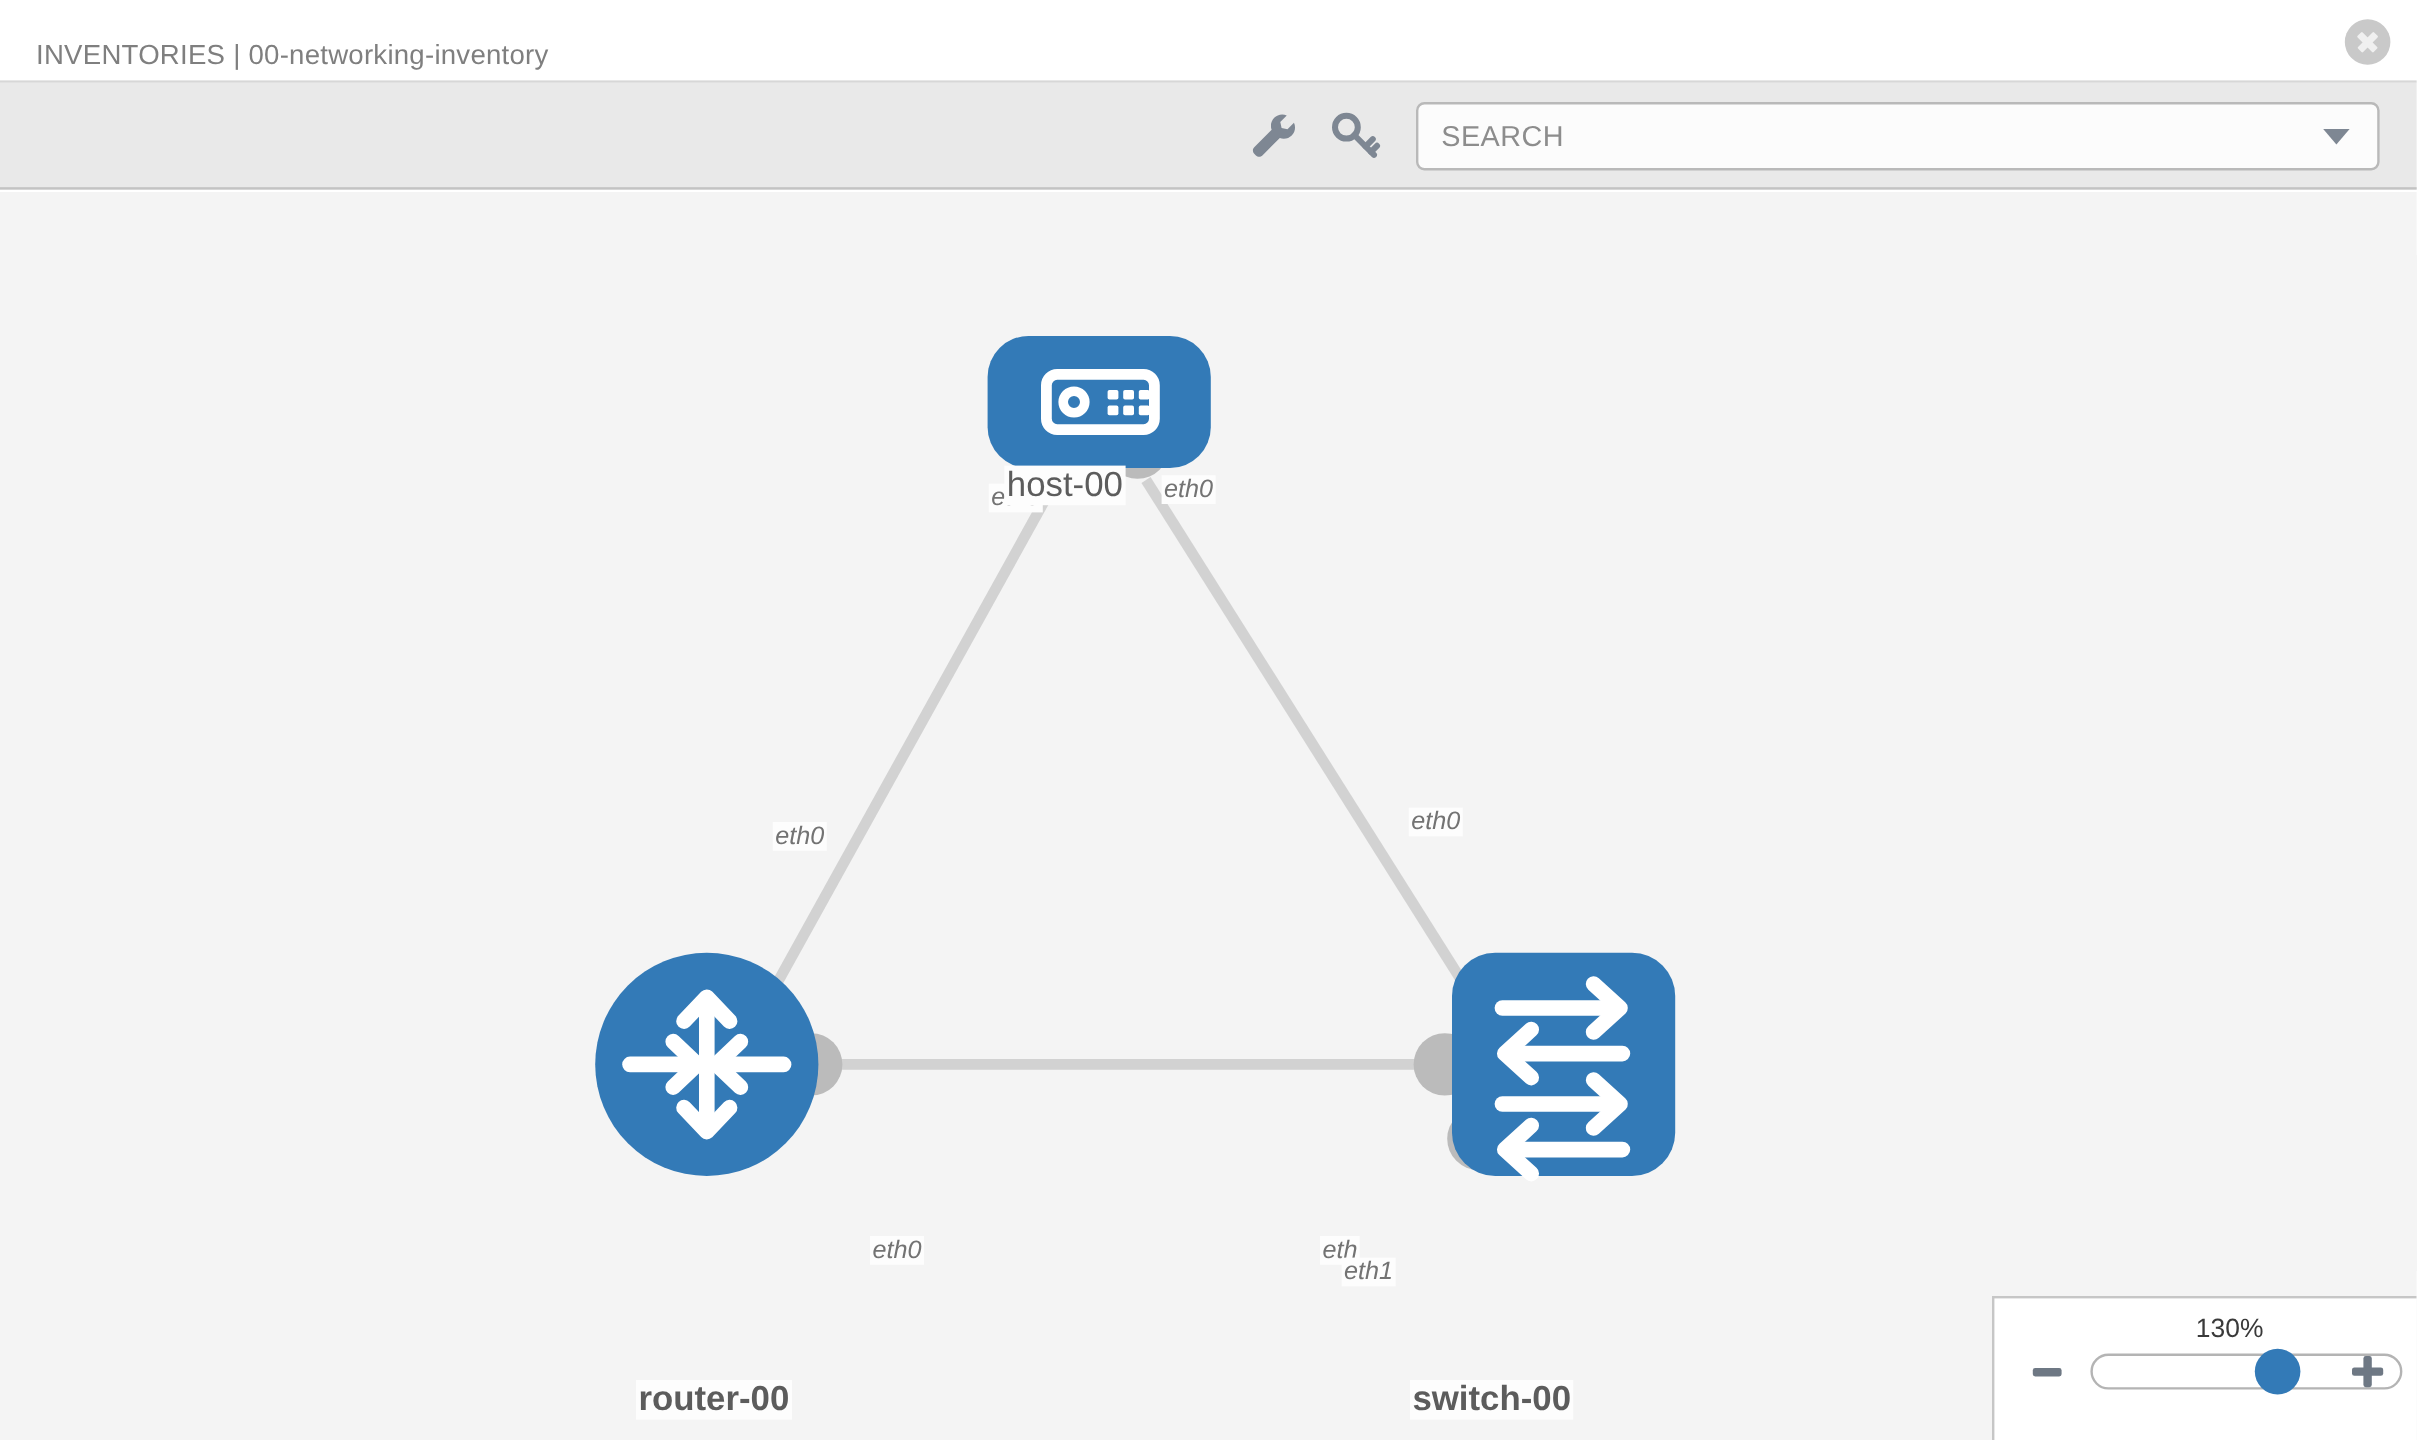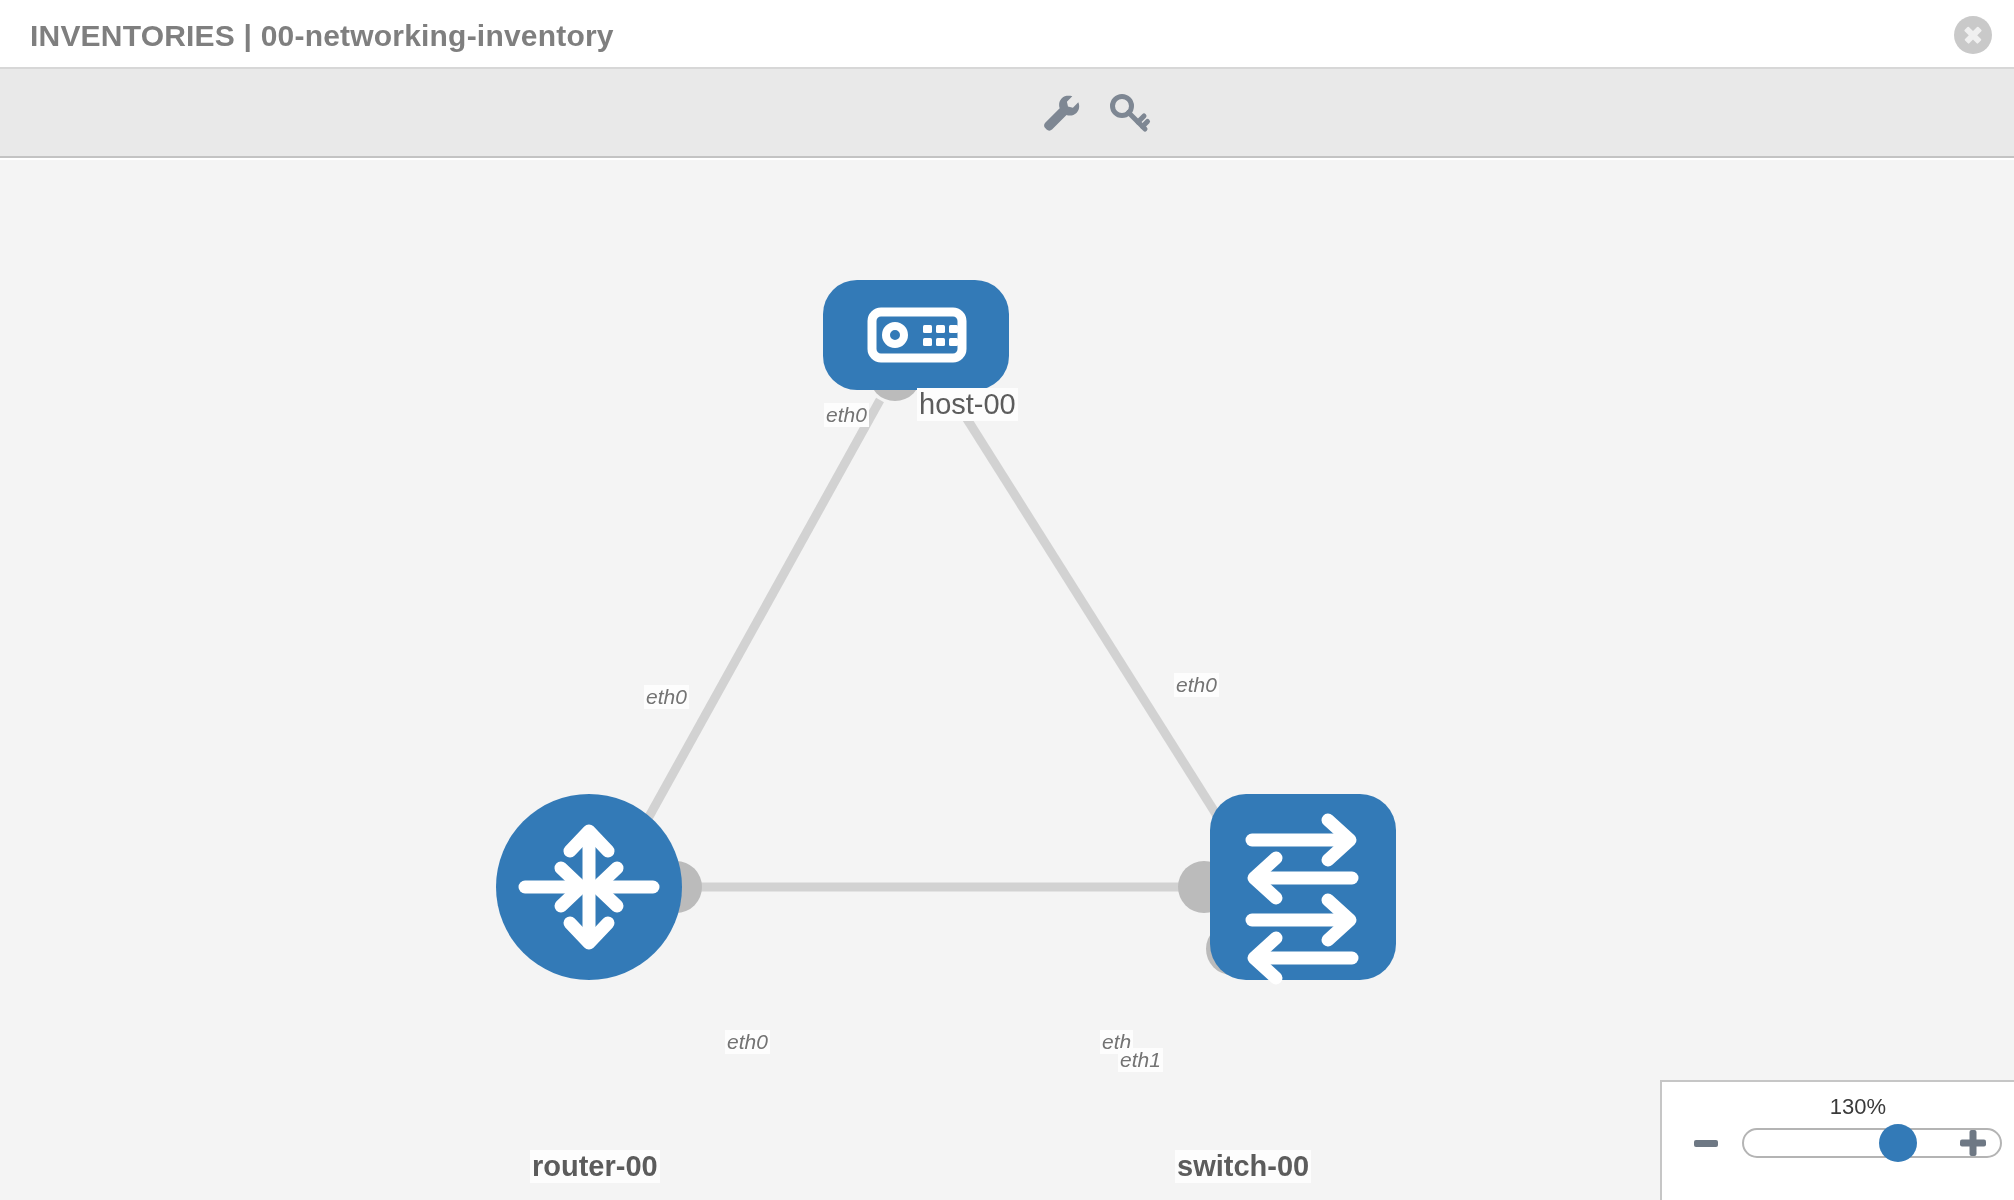--- a/index.html
+++ b/index.html
@@ -12,22 +12,22 @@
   #app { position: relative; width: 2014px; height: 1200px; }
 
   
   .header {
     position: absolute; top: 0; left: 0;
     width: 2014px; height: 69px;
     background: #ffffff;
     border-bottom: 2px solid #d7d7d7;
   }
   .header-title {
-    position: absolute; left: 30px; top: 19px;
-    font-size: 30px; font-weight: bold;
+    position: absolute; left: 30px; top: 32px;
+    font-size: 23px; font-weight: normal;
     color: #7f7f7f; letter-spacing: 0.2px;
     white-space: nowrap;
   }
   .close-btn {
     position: absolute; right: 22px; top: 16px;
     width: 38px; height: 38px; border-radius: 50%;
     background: #c9c9c9;
     cursor: pointer;
   }
   .close-btn::before, .close-btn::after {
@@ -176,20 +176,24 @@
 
     <div class="tool-icon key">
       <svg viewBox="0 0 48 48" xmlns="http://www.w3.org/2000/svg">
         <circle cx="17" cy="17" r="9.5" fill="none" stroke="#7e8793" stroke-width="5"></circle>
         <path d="M23.5 23.5 L40 40" stroke="#7e8793" stroke-width="5" stroke-linecap="round"></path>
         <path d="M33 33 L39 27" stroke="#7e8793" stroke-width="5" stroke-linecap="round"></path>
         <path d="M37.5 37.5 L42.5 32.5" stroke="#7e8793" stroke-width="5" stroke-linecap="round"></path>
       </svg>
     </div>
 
+    <div class="search-box">
+      <span class="search-label">SEARCH</span>
+      <span class="caret"></span>
+    </div>
   </div>
 
   <div class="canvas">
 
     <svg id="topology" viewBox="0 0 2014 1040" xmlns="http://www.w3.org/2000/svg">
 
       <g>
         <line x1="880" y1="240" x2="625" y2="700" stroke="#d2d2d2" stroke-width="9"></line>
         <line x1="955" y1="240" x2="1245" y2="700" stroke="#d2d2d2" stroke-width="9"></line>
         <line x1="660" y1="727" x2="1230" y2="727" stroke="#d2d2d2" stroke-width="9"></line>
@@ -258,21 +262,21 @@
 
     <div class="iface-label" style="left:824px;  top:243px;">eth0</div>
     <div class="iface-label" style="left:968px;  top:236px;">eth0</div>
     <div class="iface-label" style="left:644px;  top:525px;">eth0</div>
     <div class="iface-label" style="left:1174px; top:513px;">eth0</div>
     <div class="iface-label" style="left:725px;  top:870px;">eth0</div>
     <div class="iface-label" style="left:1100px; top:870px;">eth</div>
     <div class="iface-label" style="left:1118px; top:888px;text-align:center;">eth1</div>
 
     <div class="node-label" style="left:530px;  top:990px;font-weight:bold;">router-00</div>
-    <div class="node-label" style="left:917px;  top:228px;text-align:center;">host-00</div>
+    <div class="node-label" style="left:837px;  top:228px;text-align:center;">host-00</div>
     <div class="node-label" style="left:1175px; top:990px;font-weight:bold;">switch-00</div>
 
     <div class="zoom-panel">
       <div class="zoom-value">130%</div>
       <div class="zoom-minus"></div>
       <div class="zoom-track">
         <div class="zoom-thumb" style="left: 60%;"></div>
       </div>
       <div class="zoom-plus"></div>
     </div>

